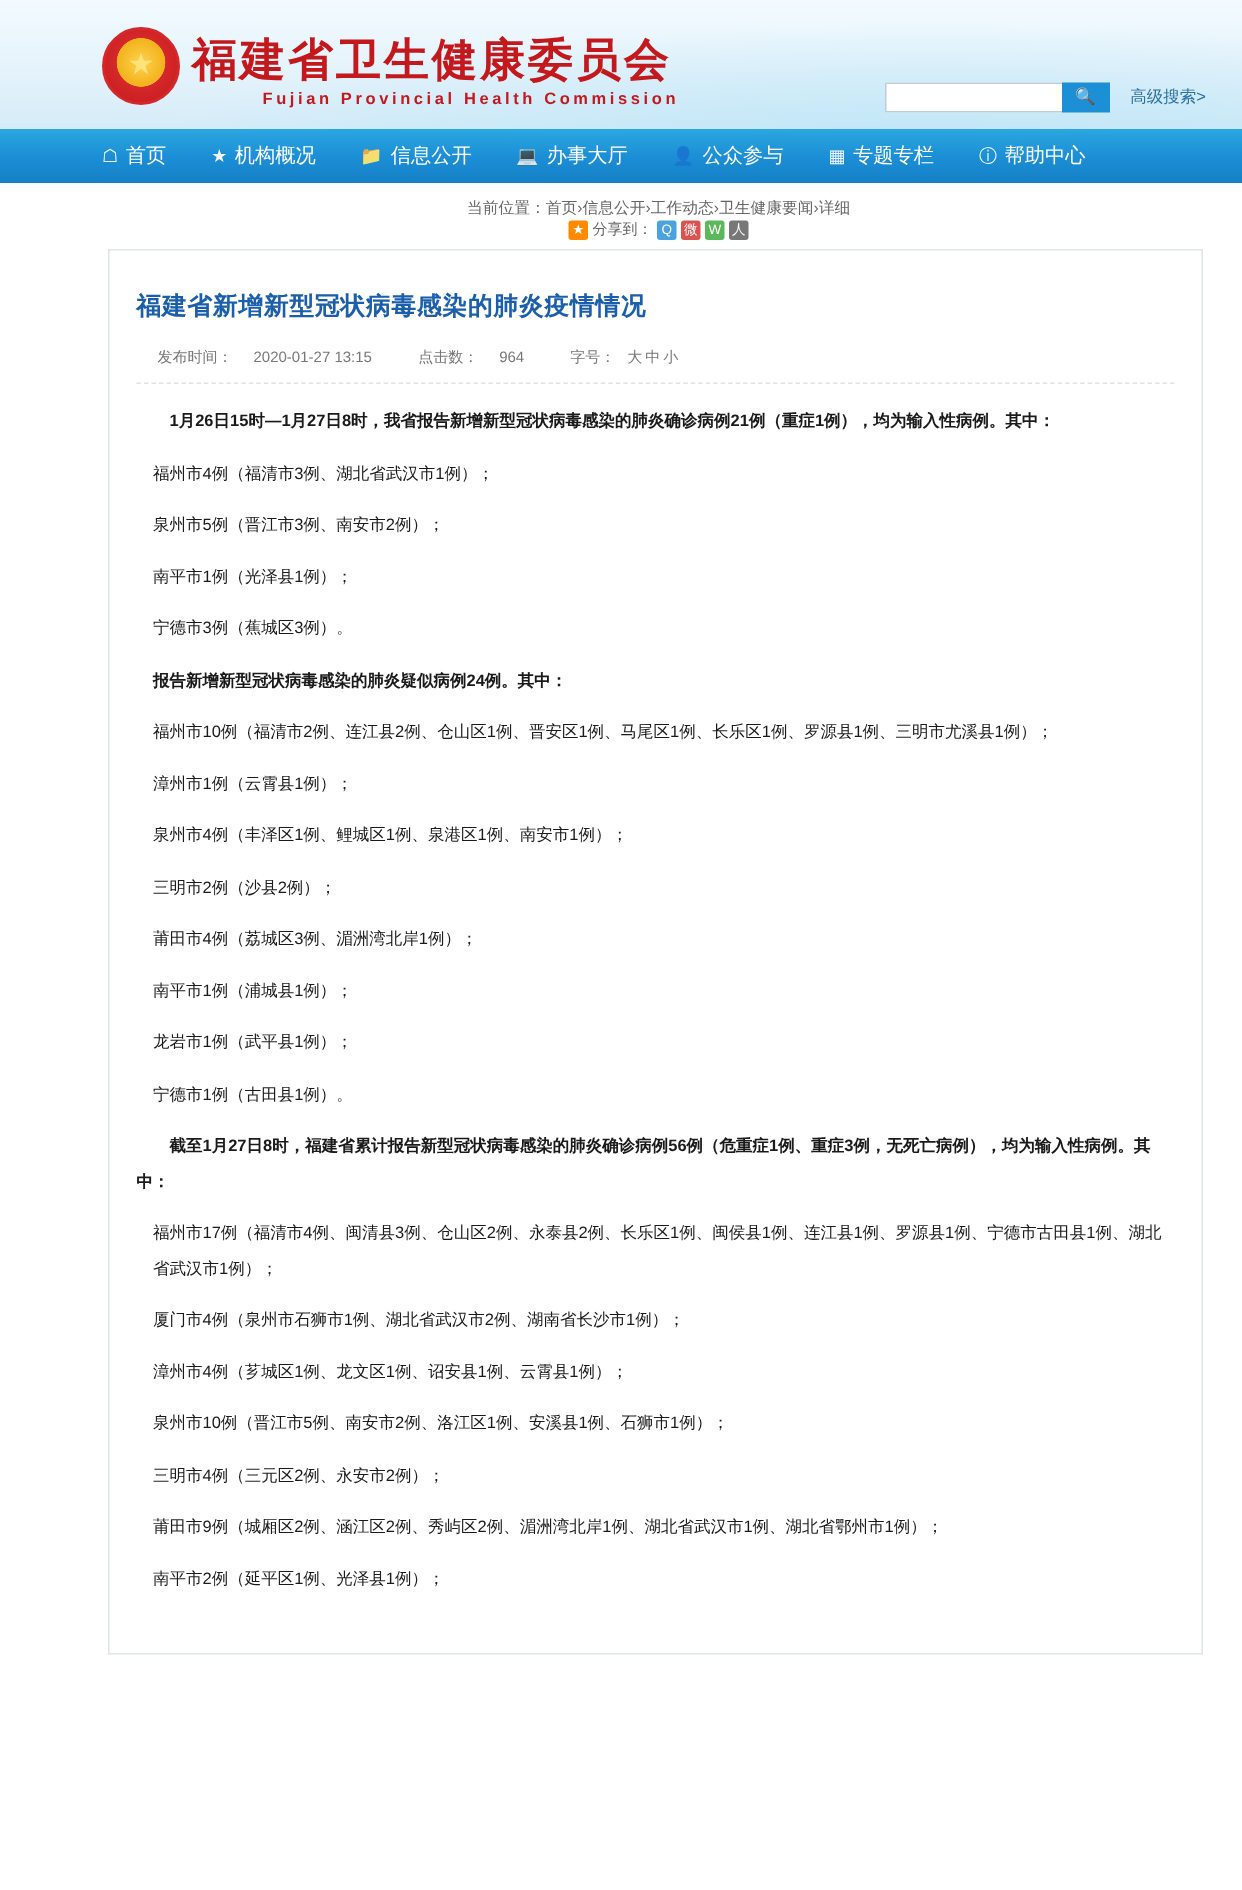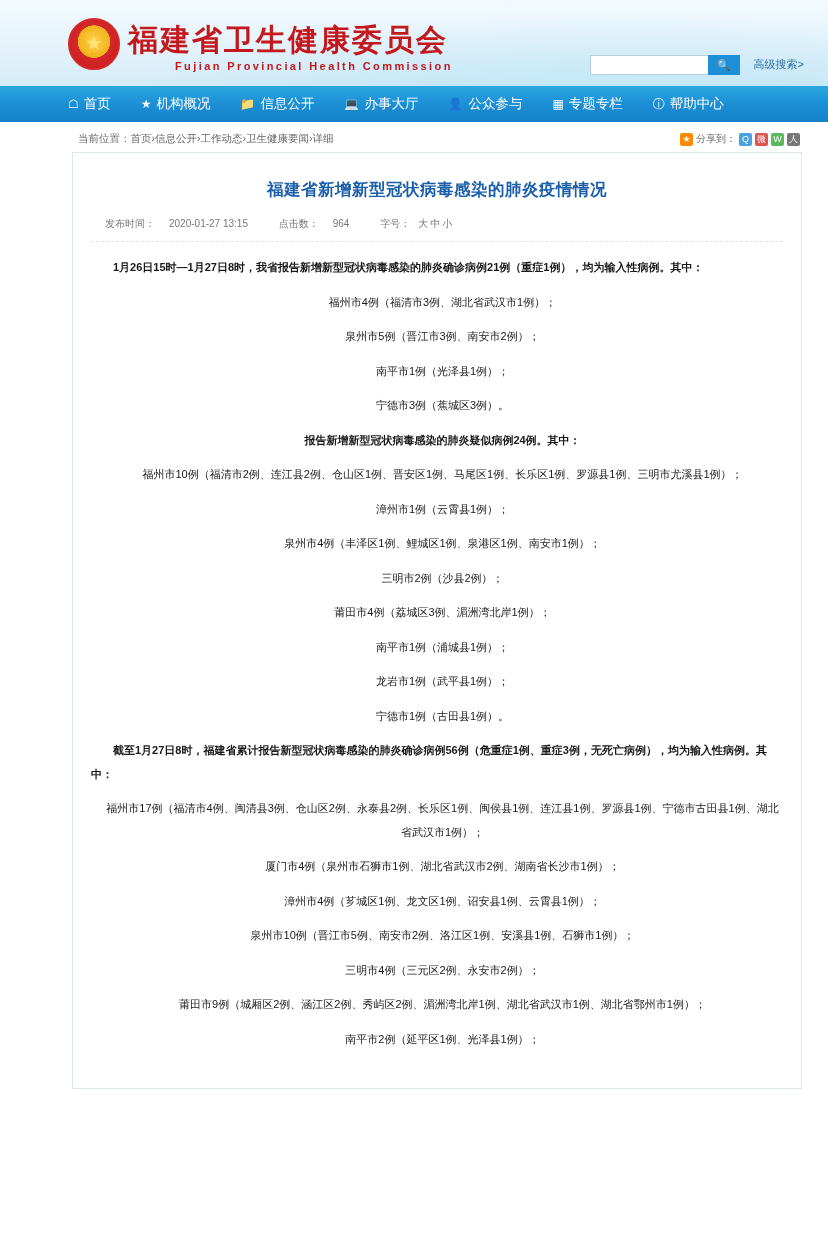--- a/index.html
+++ b/index.html
@@ -123,20 +123,21 @@
     padding:0 0 0 0;
     background:#ffffff;
   }
   .crumb-bar{
     display:flex;
     align-items:center;
     justify-content:space-between;
     padding:10px 28px 6px 78px;
     font-size:10.5px;
     color:#666;
+    flex-direction:column;
   }
   .crumb-left{white-space:nowrap;}
   .crumb-left a{color:#666;text-decoration:none;}
   .share{
     display:flex;
     align-items:center;
     gap:3px;
     font-size:10px;
     color:#666;
   }
@@ -154,21 +155,21 @@
   .s-wx{background:#5cb85c;}
   .s-more{background:#777;}
   .article{
     border:1px solid #dfe6ea;
     margin:0 26px 0 72px;
     padding:20px 18px 26px 18px;
     box-sizing:border-box;
     background:#fff;
   }
   .art-title{
-    text-align:center;
+    text-align:left;
     color:#1b5faa;
     font-size:16.5px;
     font-weight:bold;
     letter-spacing:.5px;
     margin:6px 0 16px 0;
   }
   .art-meta{
     text-align:left;
     font-size:10px;
     color:#777;
@@ -177,21 +178,21 @@
     margin-bottom:14px;
   }
   .art-meta span{margin:0 7px;}
   .art-meta .fs a{color:#777;text-decoration:none;margin:0 1px;}
   .body-text{
     font-size:11px;
     line-height:23.5px;
     color:#1a1a1a;
   }
   .p-ind{ text-indent:2em; font-weight:bold; }
-  .p-sub{ padding-left:1em;text-align:center; }
+  .p-sub{ padding-left:1em; }
   .p-bold{ font-weight:bold; }
 </style>
 </head>
 <body>
 
 <div class="page">
 
   <div class="header">
     <div class="emblem">
         <span class="star">★</span>

